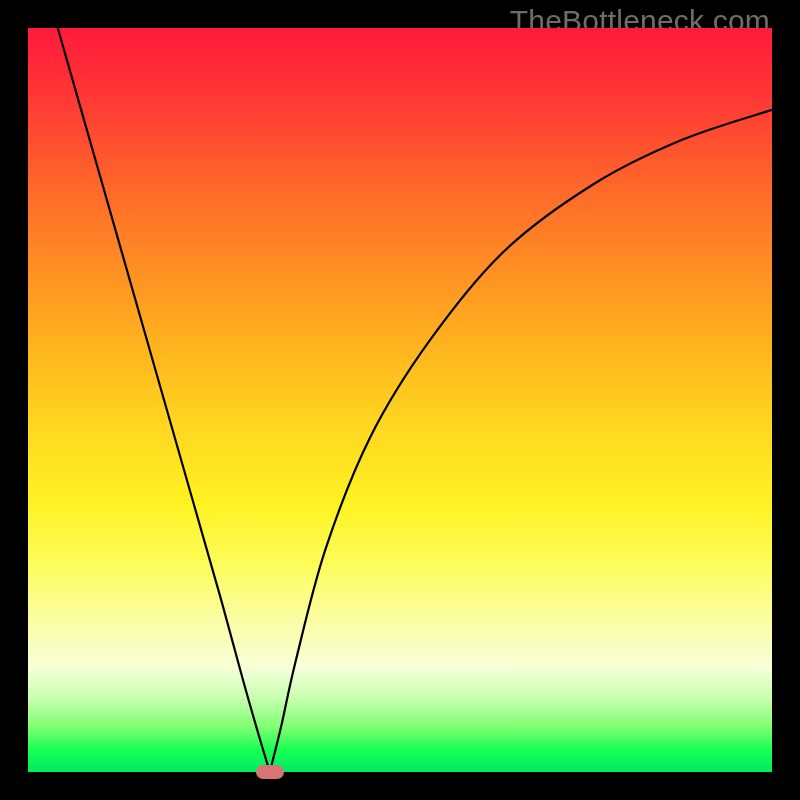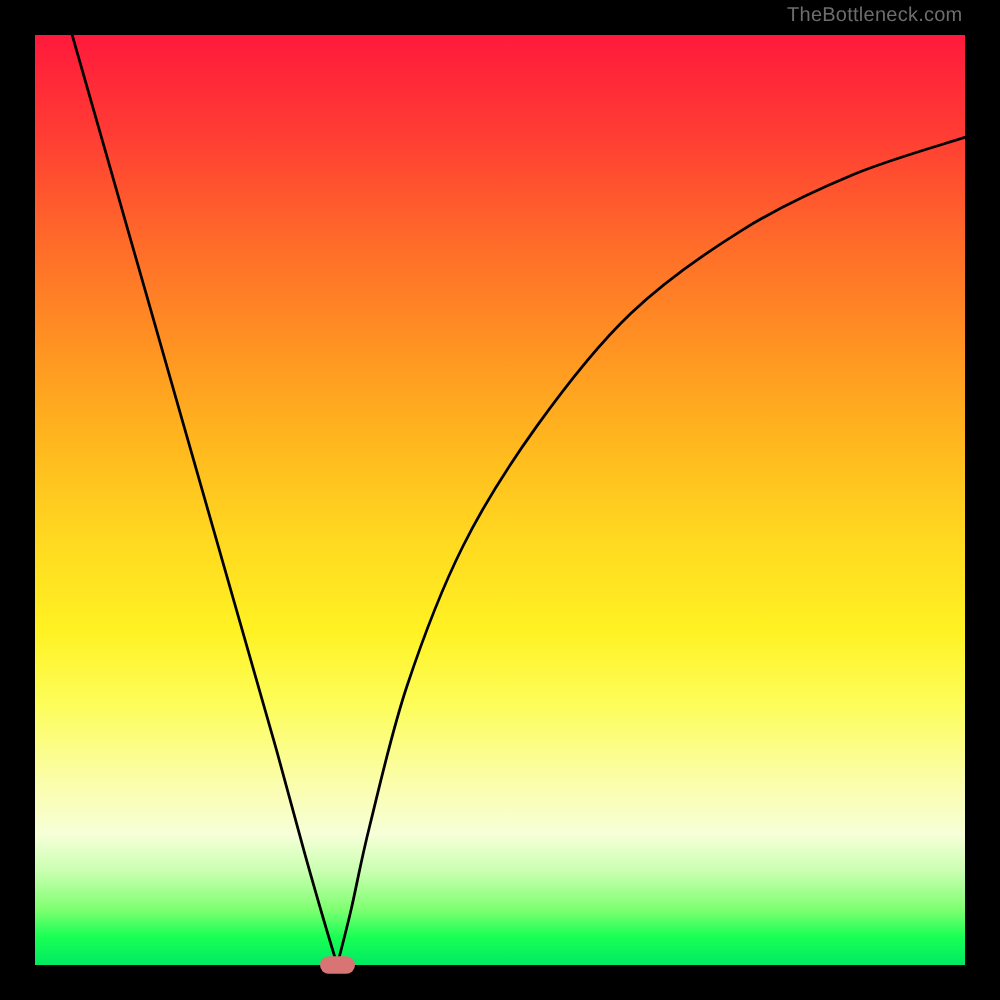--- a/index.html
+++ b/index.html
@@ -38,21 +38,21 @@
       #c8ffb0 90%,
       #7fff72 94%,
       #19ff55 97%,
       #00ea62 100%
     );
   }
   .watermark {
     position: absolute;
     top: 4px;
     right: 30px;
-    font-size: 16px;
+    font-size: 30px;
     font-weight: 500;
     color: #6d6d6d;
     letter-spacing: 0.2px;
     user-select: none;
   }
   svg.curve {
     position: absolute;
     left: 0;
     top: 0;
     width: 744px;

